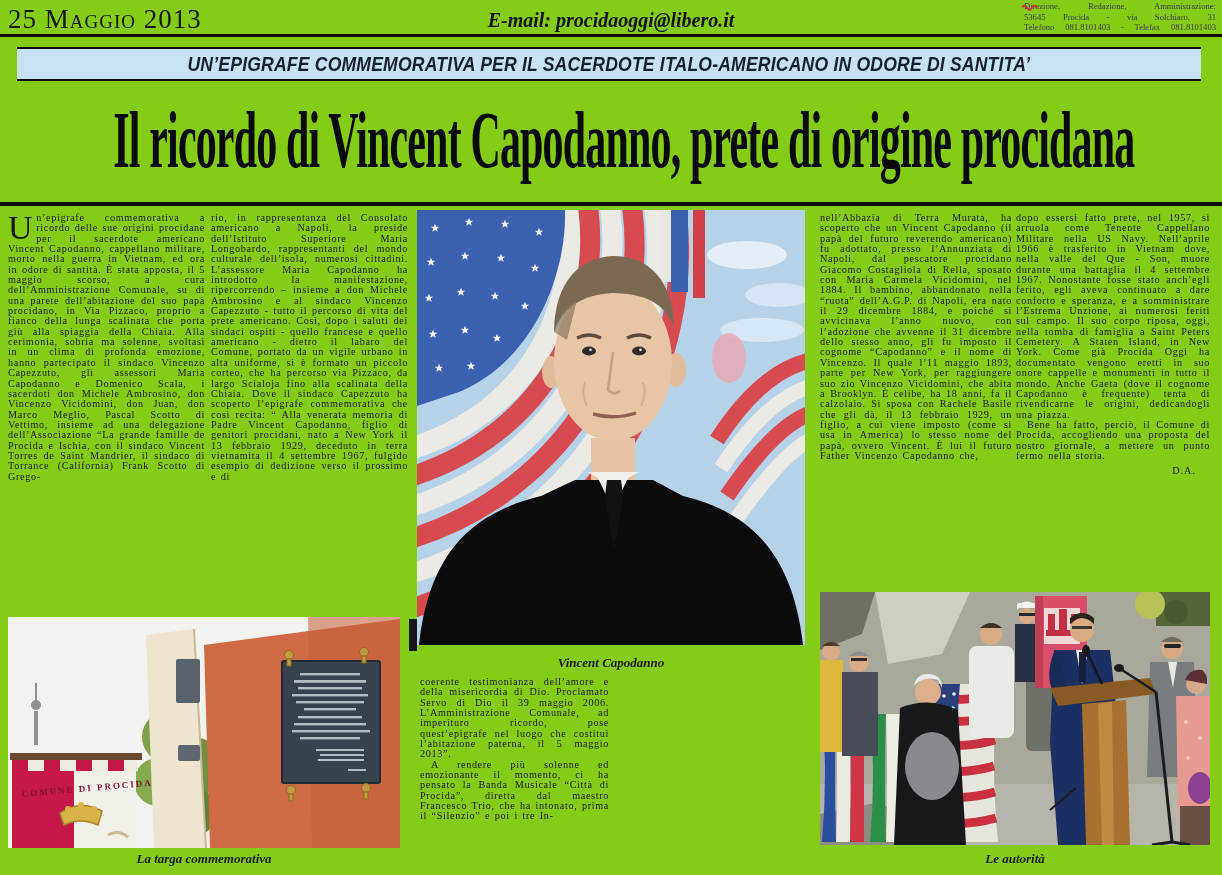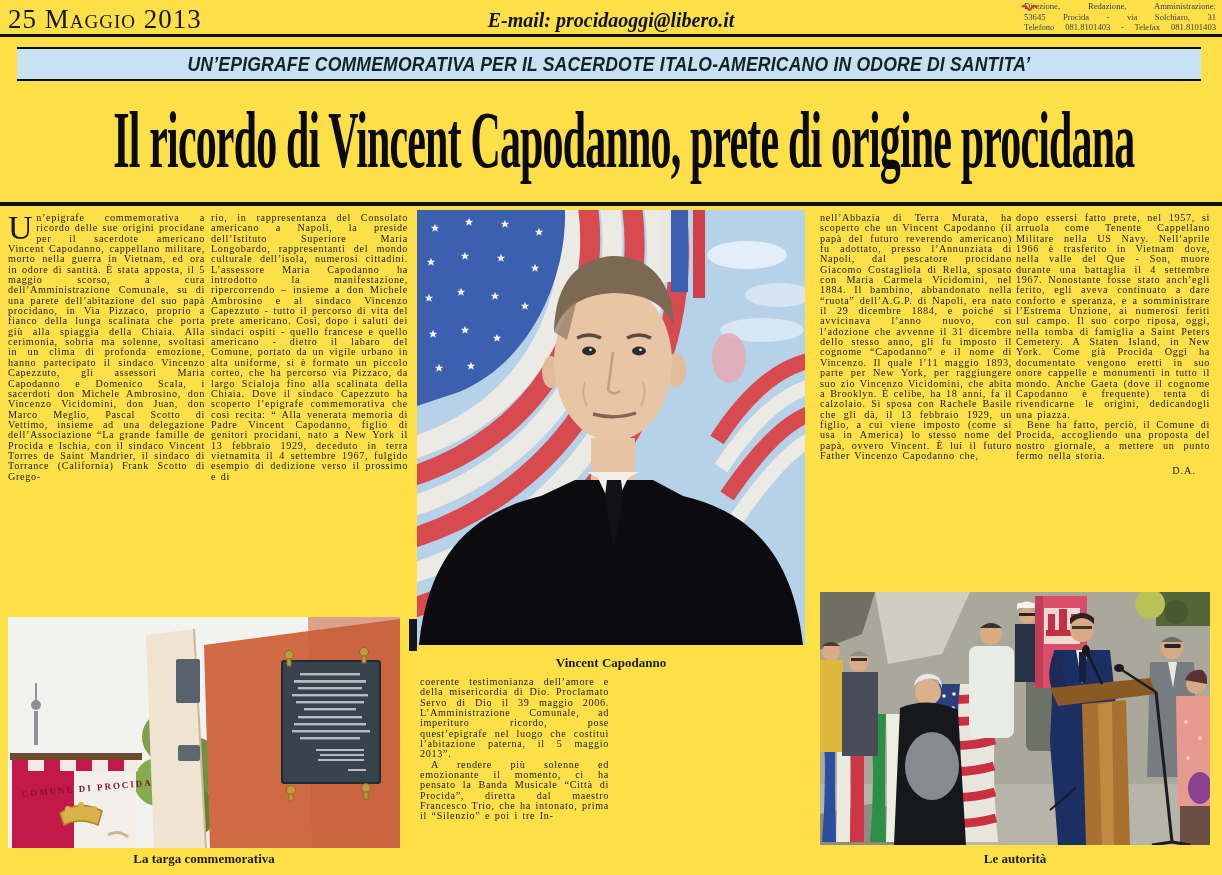--- a/index.html
+++ b/index.html
@@ -1,17 +1,17 @@
 <!DOCTYPE html>
 <html lang="it"><head>
 <meta charset="utf-8">
 <style>
   html,body{margin:0;padding:0;}
   body{background:#e8e8e8;}
-  #page{position:relative;width:1222px;height:875px;background:#fde047;overflow:hidden;
+  #page{position:relative;width:1222px;height:875px;background:#84cc16;overflow:hidden;
         font-family:"Liberation Serif",serif;color:#1d1d26;}
   
   .date{position:absolute;left:8px;top:4px;font-size:27px;font-variant:small-caps;
         letter-spacing:1px;color:#16161c;}
   .email{position:absolute;left:0;top:9px;width:1222px;text-align:center;
          font-size:20px;font-weight:bold;font-style:italic;color:#111118;}
   .contact{position:absolute;right:6px;top:1px;width:192px;font-size:8.6px;line-height:10.6px;
            color:#3a3d49;text-align:justify;text-align-last:justify;}
   .redmark{position:absolute;left:1021px;top:0px;width:18px;height:10px;}
   .rule-a{position:absolute;left:0;top:34px;width:1222px;height:3px;background:#101014;}
@@ -33,21 +33,21 @@
        font-size:10.2px;line-height:10.35px;letter-spacing:.65px;word-spacing:1.4px;
        color:#20202a;}
   .col p{margin:0;}
   .col p.ind{text-indent:11px;}
   .dropcap{float:left;font-size:34px;line-height:27px;padding:1px 3px 0 0;color:#15151b;}
   .under{top:677px;height:197px;}
   .sig{text-align:right;font-weight:normal;letter-spacing:1px;padding-right:14px;margin-top:5px;}
   
   .photo{position:absolute;overflow:hidden;}
   .caption{position:absolute;text-align:center;font-size:13px;font-weight:bold;
-           color:#1b1b22;}
+           font-style:italic;color:#1b1b22;}
   .artifact{position:absolute;background:#15151a;}
 </style>
 </head>
 <body>
 
 <div id="page">
 
   <div class="date">25 Maggio 2013</div>
   <div class="email">E-mail: procidaoggi@libero.it</div>
   <div class="contact">

